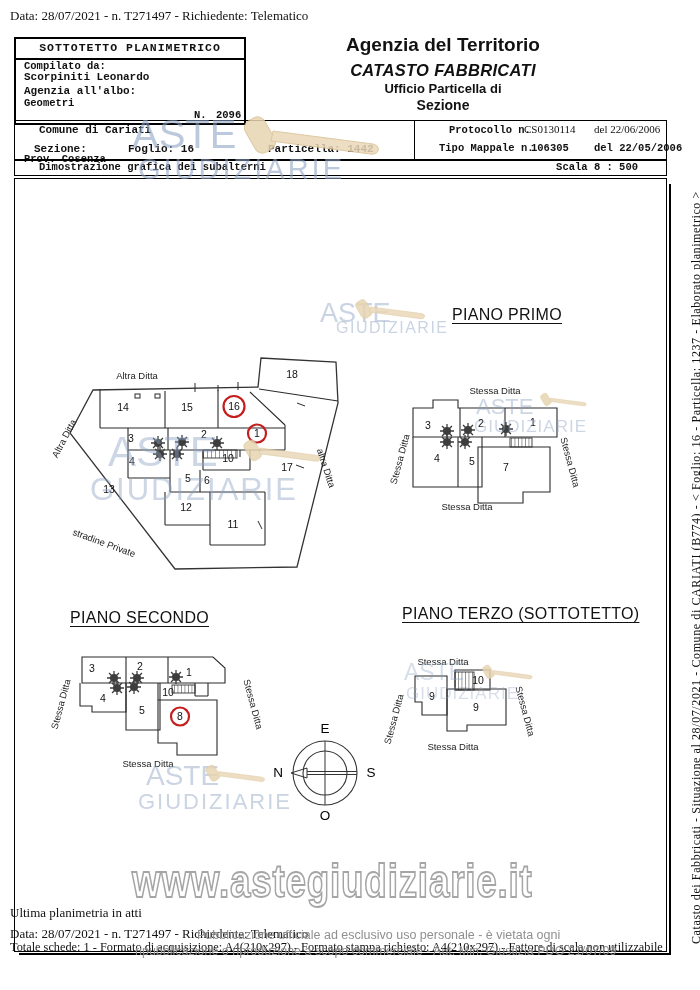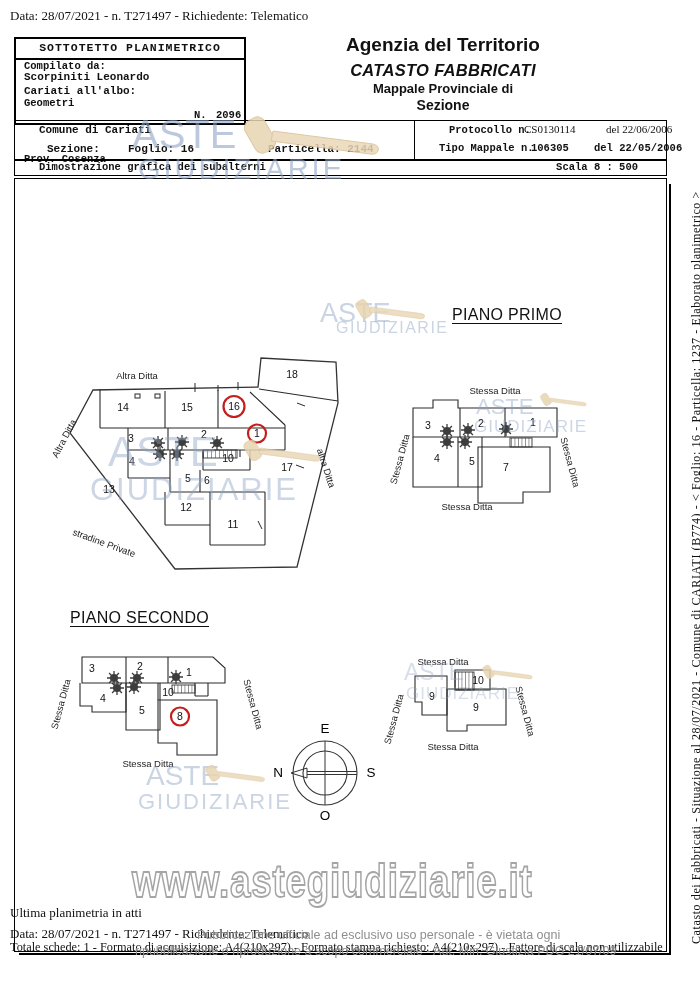--- a/index.html
+++ b/index.html
@@ -71,59 +71,60 @@
       </g>
     </defs>
   </svg>
 
   <div class="abs serif nowrap" style="left:10px;top:8px;font-size:13px;">Data: 28/07/2021 - n. T271497 - Richiedente: Telematico</div>
 
   <div class="abs" id="elab-box">
     <div id="elab-title" class="mono">SOTTOTETTO PLANIMETRICO</div>
     <div class="elab-line mono" style="top:21px;">Compilato da:</div>
     <div class="elab-line mono" style="top:32px;font-size:11px;">Scorpiniti Leonardo</div>
-    <div class="elab-line mono" style="top:46px;font-size:11px;">Cariati all'albo:</div>
+    <div class="elab-line mono" style="top:46px;font-size:11px;">Agenzia all'albo:</div>
     <div class="elab-line mono" style="top:58px;">Geometri</div>
     <div class="elab-line mono" style="top:70px;margin-top:44px;">Prov. Cosenza</div>
     <div class="elab-line mono" style="top:70px;left:178px;">N.</div>
     <div class="elab-line mono" style="top:70px;left:200px;">2096</div>
   </div>
 
   <div class="abs" id="agenzia">
     <div class="l1">Agenzia del Territorio</div>
     <div class="l2">CATASTO FABBRICATI</div>
-    <div class="l3">Mappale Provinciale di</div>
+    <div class="l3">Ufficio Particella di</div>
     <div class="l4">Sezione</div>
   </div>
 
   <div class="abs" id="info-box">
     <div id="info-divider"></div>
     <div class="cell-txt mono" style="left:5px;top:3px;">Comune di Cariati</div>
-    <div class="cell-txt mono" style="left:13px;top:22px;">Sezione:</div>
+    <div class="cell-txt mono" style="left:0;top:22px;">Sezione:</div>
     <div class="cell-txt mono" style="left:94px;top:22px;">Foglio: 16</div>
-    <div class="cell-txt mono" style="left:234px;top:22px;">Particella: 2144</div>
+    <div class="cell-txt mono" style="left:234px;top:22px;">Particella: 1442</div>
     <div class="cell-txt mono" style="left:415px;top:3px;font-size:10.5px;">Protocollo n.</div>
     <div class="cell-txt serif" style="left:490px;top:2px;">CS0130114</div>
-    <div class="cell-txt serif" style="left:572px;top:2px;">del 22/06/2006</div>
+    <div class="cell-txt serif" style="left:560px;top:2px;">del 22/06/2006</div>
     <div class="cell-txt mono" style="left:405px;top:21px;font-size:10.5px;">Tipo Mappale n.</div>
     <div class="cell-txt mono" style="left:497px;top:21px;font-size:10.5px;">106305</div>
     <div class="cell-txt mono" style="left:560px;top:21px;font-size:10.5px;">del 22/05/2006</div>
   </div>
 
   <div class="abs" id="dim-box">
     <div class="cell-txt mono" style="left:5px;top:1px;font-size:10.5px;">Dimostrazione grafica dei subalterni</div>
     <div class="cell-txt mono" style="right:28px;top:1px;font-size:10.5px;">Scala 8 : 500</div>
   </div>
 
   <div class="abs" id="main-box"></div>
   <div class="abs" id="shadow-r"></div>
   <div class="abs" id="shadow-b"></div>
 
   <div class="plan-title" style="left:452px;top:306px;">PIANO PRIMO</div>
   <div class="plan-title" style="left:70px;top:609px;">PIANO SECONDO</div>
+  <div class="plan-title" style="left:402px;top:605px;">PIANO TERZO (SOTTOTETTO)</div>
 
   <svg class="plan" style="left:55px;top:345px;" width="310" height="245" viewBox="0 0 310 245">
     <defs>
         <pattern id="stT" width="4" height="12" patternUnits="userSpaceOnUse">
           <path d="M0 0V12" stroke="#333" stroke-width="1"></path>
         </pattern>
       </defs>
     <path class="parcel" d="M15,88 L38,45 L203,42 L206,13 L281,17 L283,58 L242,222 L120,224 Z"></path>
     <path class="wall" d="M204,44 L283,56"></path>
     <path class="wall" d="M45,44 L45,83 M45,83 L230,83 M110,46 L110,83 M163,45 L163,83 M195,47 L230,80 M230,80 L230,105"></path>

